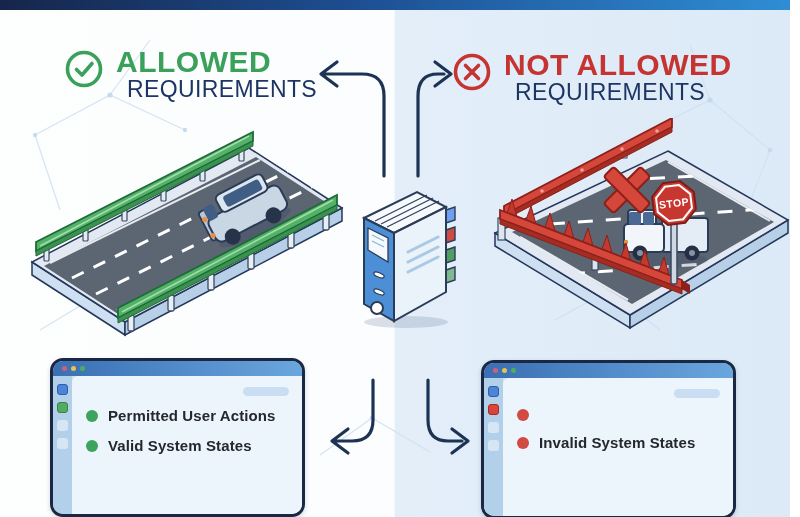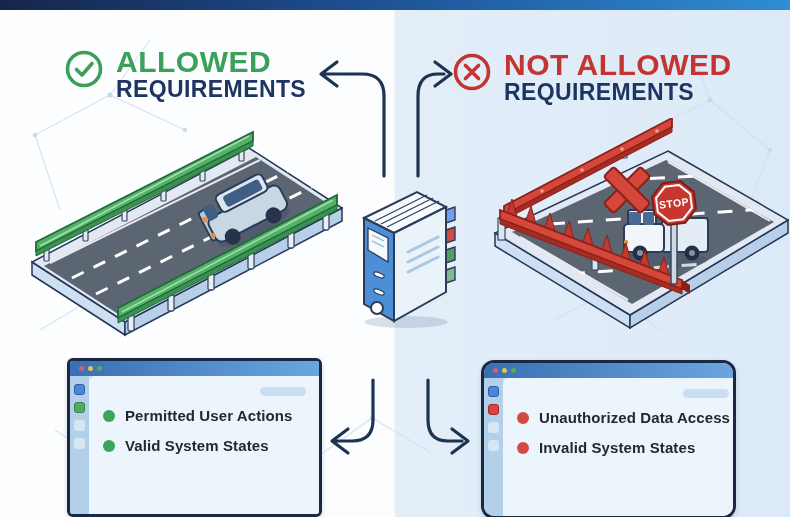--- a/index.html
+++ b/index.html
@@ -10,38 +10,38 @@
   html,body{margin:0;padding:0;}
   body{font-family:"Liberation Sans","DejaVu Sans",sans-serif;}
   #canvas{position:relative;width:790px;height:517px;overflow:hidden;
     background:linear-gradient(90deg,var(--bg-left) 0%,#fbfdfe 49.9%,#e3eef9 50%,var(--bg-right) 100%);}
   #topbar{position:absolute;left:0;top:0;width:800px;height:10px;
     background:linear-gradient(90deg,#16254a 0%,#1d4f93 45%,#2f8fd6 100%);}
   #bg-net{position:absolute;left:0;top:0;pointer-events:none;}
   .headline{position:absolute;display:flex;align-items:flex-start;gap:12px;}
   .headline .txt{display:flex;flex-direction:column;line-height:1.02;}
   .headline .title{font-size:30px;font-weight:bold;letter-spacing:.5px;}
-  .headline .subtitle{font-size:23px;font-weight:bold;color:var(--navy);letter-spacing:.4px;}
+  .headline .subtitle{font-size:23px;font-weight:normal;color:var(--navy);letter-spacing:.4px;margin-left:11px;}
   #headline-allowed{left:64px;top:47px;}
   #headline-allowed .title{color:var(--green);}
   #headline-not-allowed{left:452px;top:50px;}
   #headline-not-allowed .title{color:var(--red);}
   .hicon{flex:0 0 auto;margin-top:2px;}
   #catalog-label{position:absolute;left:300px;top:321px;width:210px;text-align:center;
     color:var(--navy);font-weight:bold;font-size:20px;line-height:1.15;letter-spacing:.3px;}
   .illus{position:absolute;}
   #road-allowed{left:20px;top:130px;}
   #road-not-allowed{left:472px;top:118px;}
   #binder{left:350px;top:172px;}
   #arrows{position:absolute;left:0;top:0;pointer-events:none;}
   
   .window{position:absolute;width:249px;height:153px;background:#cfe1f3;
     border:3px solid var(--window-border);border-radius:13px;overflow:hidden;
     box-shadow:0 2px 5px rgba(30,50,90,.18);}
-  #window-allowed{left:67px;top:358px;border-radius:6px;}
+  #window-allowed{left:50px;top:358px;}
   #window-not-allowed{left:481px;top:360px;}
   .titlebar{height:15px;background:linear-gradient(90deg,#3a6fb3,#6aa6de);
     display:flex;align-items:center;gap:4px;padding-left:9px;}
   .dot{width:5px;height:5px;border-radius:50%;}
   .dot-red{background:#cf6079;} .dot-yellow{background:#e5c44e;} .dot-green{background:#4fae5e;}
   .winbody{display:flex;height:calc(100% - 15px);}
   .sidebar{width:19px;background:#b3d0ea;display:flex;flex-direction:column;align-items:center;
     padding-top:8px;gap:7px;flex:0 0 auto;}
   .sq{width:11px;height:11px;border-radius:3px;}
   .sq-blue{background:#4b84d8;border:1px solid #2f5da8;box-sizing:border-box;}
@@ -325,21 +325,20 @@
         <span class="sq sq-blue"></span>
         <span class="sq sq-red"></span>
         <span class="sq sq-pale"></span>
         <span class="sq sq-pale"></span>
       </div>
       <div class="content">
         <span class="pill"></span>
         <div class="list">
           <div class="list-item">
             <span class="bullet"></span>
-            <span class="item-label">Unauthorized Data Access</span>
           </div>
           <div class="list-item">
             <span class="bullet"></span>
             <span class="item-label">Invalid System States</span>
           </div>
         </div>
       </div>
     </div>
   </div>
 

